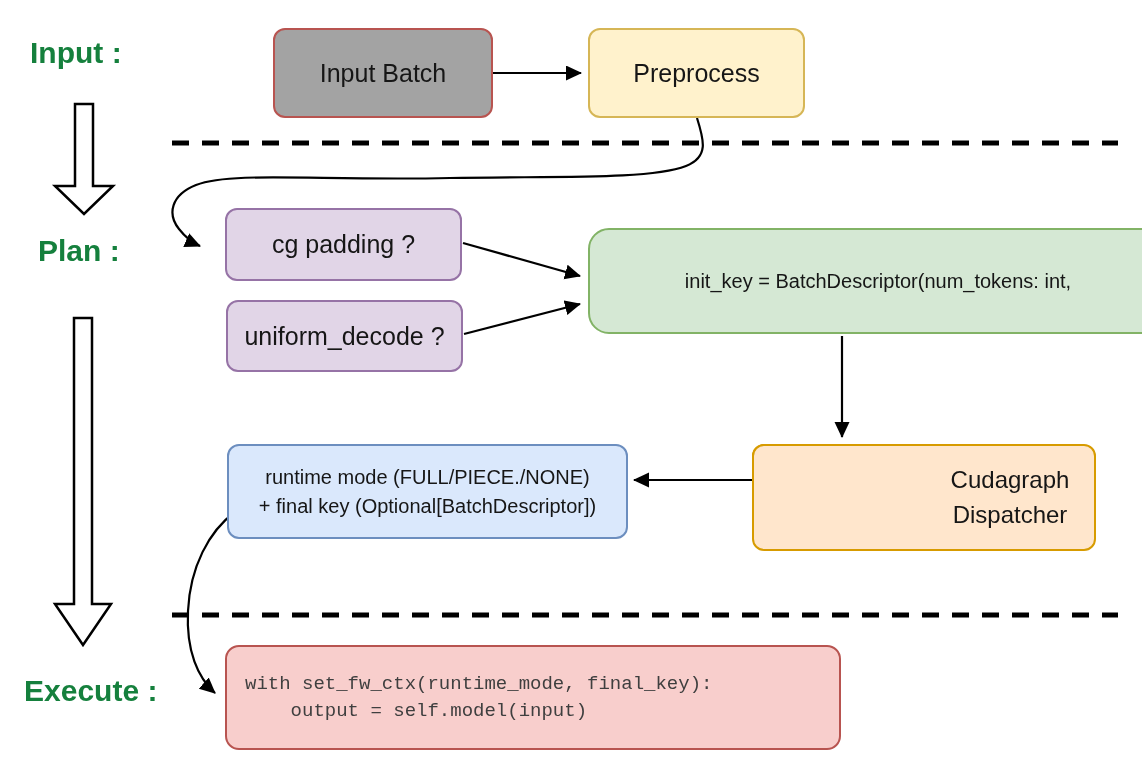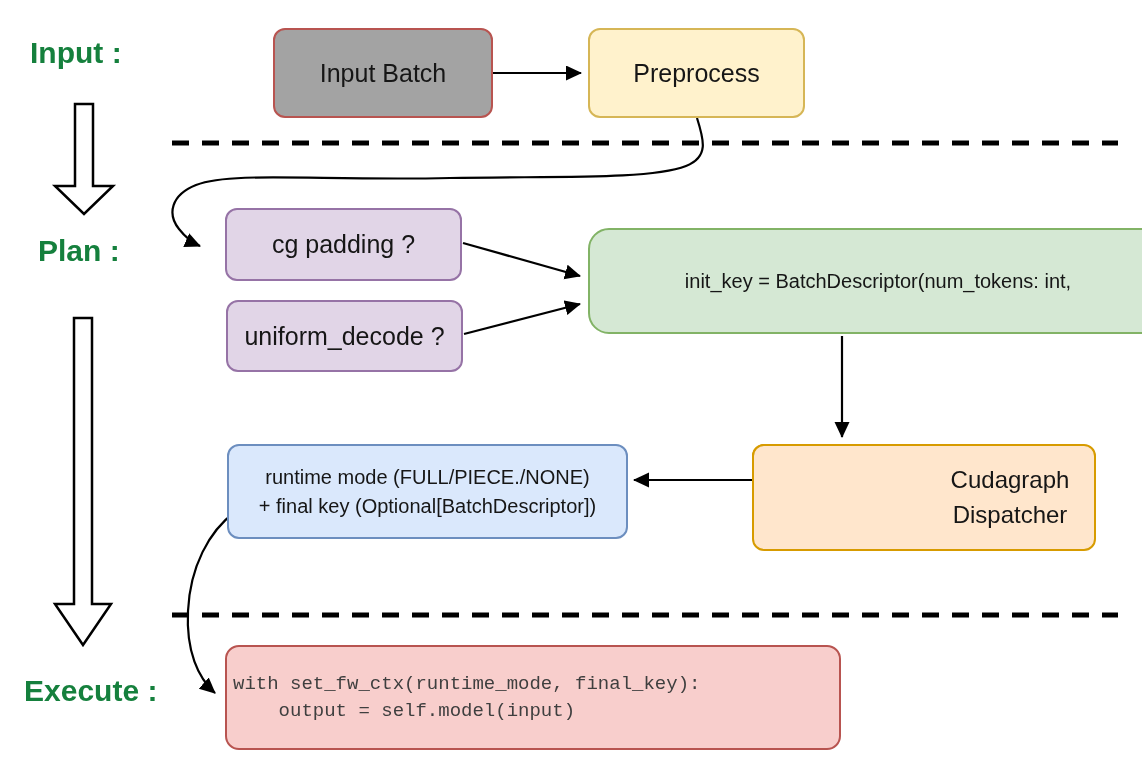--- a/index.html
+++ b/index.html
@@ -29,21 +29,21 @@
   .node span{display:block;white-space:nowrap;}
   .fs25{font-size:25px;}
   .fs24{font-size:24px;}
   .fs21{font-size:21px;}
   .fs20{font-size:20px;}
   .code-box{
     align-items:flex-start;justify-content:center;
     border-radius:14px;
     font-family:"Liberation Mono","DejaVu Sans Mono",monospace;
     font-size:19px;color:#3f3f3f;
-    padding-left:6px;line-height:27px;
+    padding-left:18px;line-height:27px;
   }
   .code-box span{white-space:pre;}
   .dispatcher-label{
     position:absolute;right:0;top:0;height:100%;width:168px;
     display:flex;flex-direction:column;align-items:center;justify-content:center;
     line-height:1.45;
   }
 </style>
 </head>
 <body>

